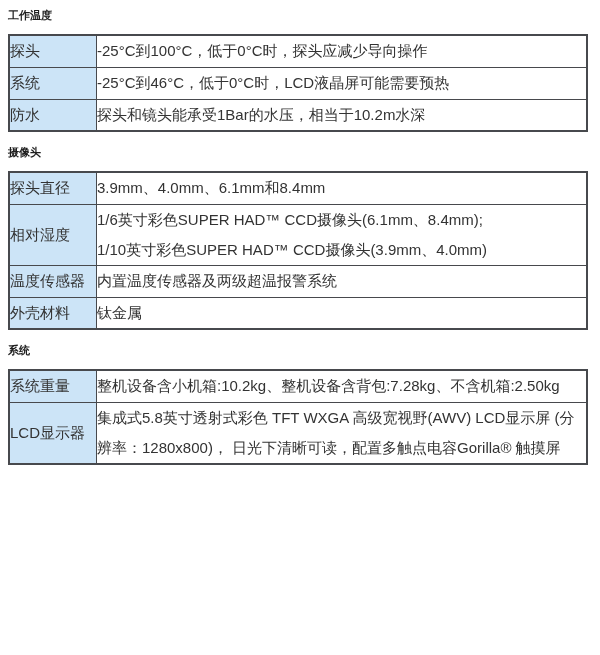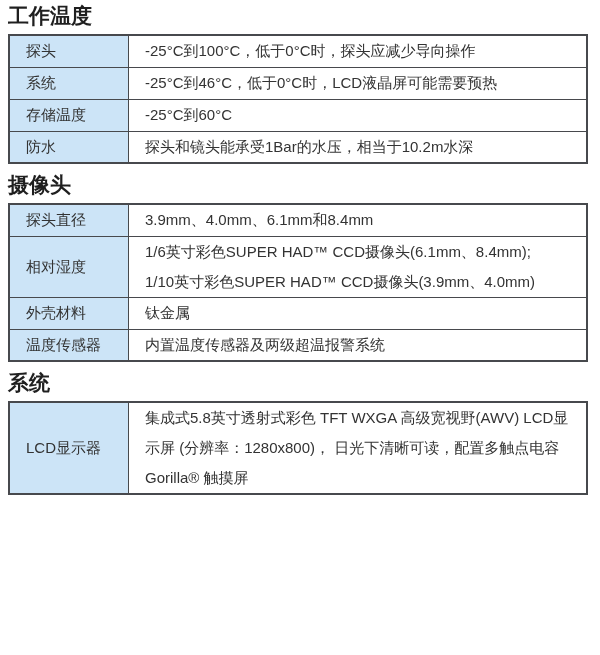--- a/index.html
+++ b/index.html
@@ -16,42 +16,42 @@
   body {
     width: 600px;
     height: 655px;
     font-family: "Liberation Sans", "DejaVu Sans", sans-serif;
     overflow: hidden;
   }
   .doc {
     padding: 5px 10px 0 8px;
   }
   .section-title {
-    font-size: 21px;
+    font-size: 11px;
     font-weight: bold;
     color: var(--title);
     margin: 12px 0 10px 0;
     line-height: 17px;
   }
   .section:first-child .section-title {
     margin-top: 2px;
   }
   table.spec-table {
     width: 580px;
     border-collapse: collapse;
     border: 2px solid var(--border);
     table-layout: fixed;
   }
   table.spec-table td {
     border: 1px solid var(--border);
     font-size: 15px;
     color: var(--text);
     line-height: 30px;
     vertical-align: middle;
-    padding: 0 16px;
+    padding: 0 0;
     overflow: hidden;
   }
   table.spec-table tr {
     height: 32px;
   }
   td.label-cell {
     width: 86px;
     background: var(--label-bg);
   }
   td.value-cell {
@@ -70,24 +70,20 @@
       <tbody>
         <tr>
           <td class="label-cell">探头</td>
           <td class="value-cell">-25°C到100°C，低于0°C时，探头应减少导向操作</td>
         </tr>
         <tr>
           <td class="label-cell">系统</td>
           <td class="value-cell">-25°C到46°C，低于0°C时，LCD液晶屏可能需要预热</td>
         </tr>
         <tr>
-          <td class="label-cell">存储温度</td>
-          <td class="value-cell">-25°C到60°C</td>
-        </tr>
-        <tr>
           <td class="label-cell">防水</td>
           <td class="value-cell">探头和镜头能承受1Bar的水压，相当于10.2m水深</td>
         </tr>
       </tbody>
     </table>
   </div>
 
   <div class="section">
     <div class="section-title">摄像头</div>
     <table class="spec-table">
@@ -95,35 +91,39 @@
         <tr>
           <td class="label-cell">探头直径</td>
           <td class="value-cell">3.9mm、4.0mm、6.1mm和8.4mm</td>
         </tr>
         <tr>
           <td class="label-cell">相对湿度</td>
           <td class="value-cell">1/6英寸彩色SUPER HAD™ CCD摄像头(6.1mm、8.4mm);
 1/10英寸彩色SUPER HAD™ CCD摄像头(3.9mm、4.0mm)</td>
         </tr>
         <tr>
+          <td class="label-cell">温度传感器</td>
+          <td class="value-cell">内置温度传感器及两级超温报警系统</td>
+        </tr>
+        <tr>
           <td class="label-cell">外壳材料</td>
           <td class="value-cell">钛金属</td>
-        </tr>
-        <tr>
-          <td class="label-cell">温度传感器</td>
-          <td class="value-cell">内置温度传感器及两级超温报警系统</td>
         </tr>
       </tbody>
     </table>
   </div>
 
   <div class="section">
     <div class="section-title">系统</div>
     <table class="spec-table">
       <tbody>
+        <tr>
+          <td class="label-cell">系统重量</td>
+          <td class="value-cell">整机设备含小机箱:10.2kg、整机设备含背包:7.28kg、不含机箱:2.50kg</td>
+        </tr>
         <tr>
           <td class="label-cell">LCD显示器</td>
           <td class="value-cell">集成式5.8英寸透射式彩色 TFT WXGA 高级宽视野(AWV) LCD显示屏 (分辨率：1280x800)， 日光下清晰可读，配置多触点电容Gorilla® 触摸屏</td>
         </tr>
       </tbody>
     </table>
   </div>
 
 </div>
 

